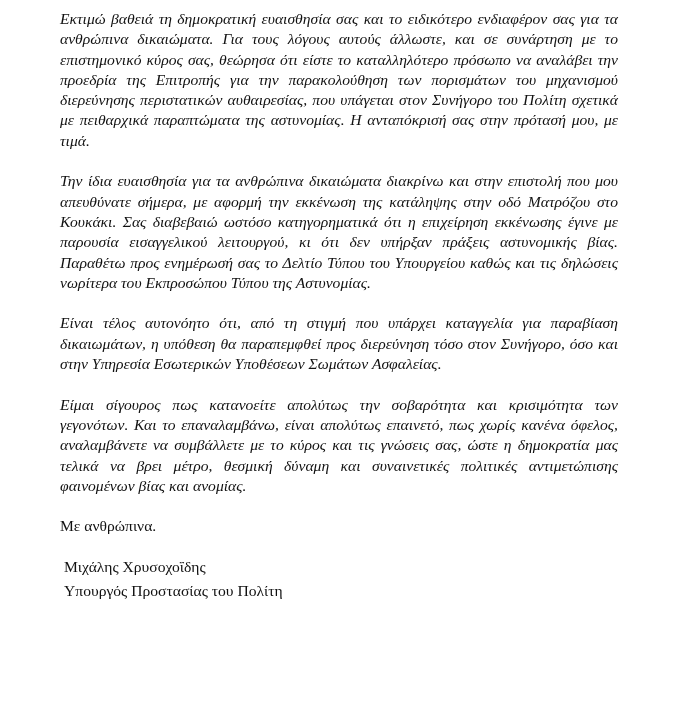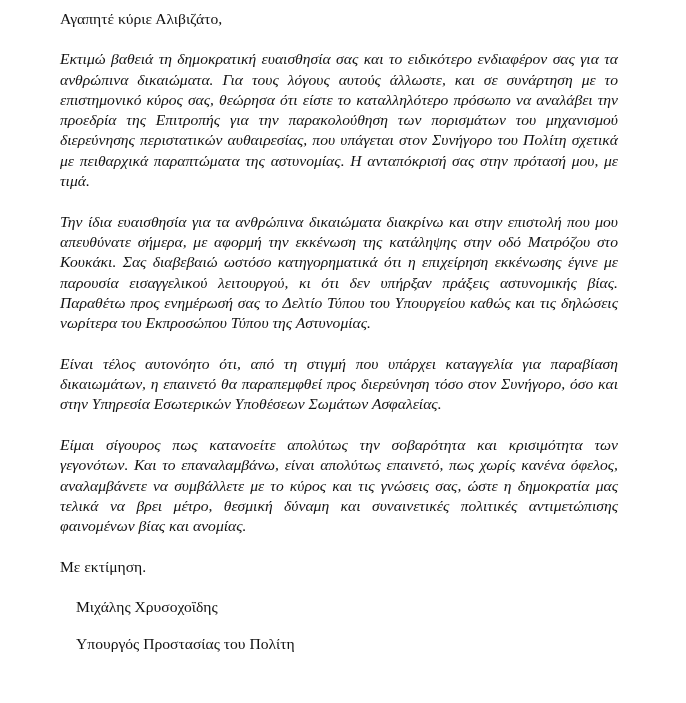--- a/index.html
+++ b/index.html
@@ -29,33 +29,32 @@
     .para {
       margin: 0 0 20.3px 0;
       text-align: justify;
       text-justify: inter-word;
       font-style: italic;
     }
     .closing {
       margin: 0 0 20.3px 0;
     }
     .sig-line {
-      margin: 16px;
+      margin: 4px;
     }
   </style>
 </head>
 <body>
 
 <div class="page">
-  <p class="greeting">Αγαπητέ κύριε Αλιβιζάτο,</p>
 
   <p class="para">Εκτιμώ βαθειά τη δημοκρατική ευαισθησία σας και το ειδικότερο ενδιαφέρον σας για τα ανθρώπινα δικαιώματα. Για τους λόγους αυτούς άλλωστε, και σε συνάρτηση με το επιστημονικό κύρος σας, θεώρησα ότι είστε το καταλληλότερο πρόσωπο να αναλάβει την προεδρία της Επιτροπής για την παρακολούθηση των πορισμάτων του μηχανισμού διερεύνησης περιστατικών αυθαιρεσίας, που υπάγεται στον Συνήγορο του Πολίτη σχετικά με πειθαρχικά παραπτώματα της αστυνομίας. Η ανταπόκρισή σας στην πρότασή μου, με τιμά.</p>
   <p class="para">Την ίδια ευαισθησία για τα ανθρώπινα δικαιώματα διακρίνω και στην επιστολή που μου απευθύνατε σήμερα, με αφορμή την εκκένωση της κατάληψης στην οδό Ματρόζου στο Κουκάκι. Σας διαβεβαιώ ωστόσο κατηγορηματικά ότι η επιχείρηση εκκένωσης έγινε με παρουσία εισαγγελικού λειτουργού, κι ότι δεν υπήρξαν πράξεις αστυνομικής βίας. Παραθέτω προς ενημέρωσή σας το Δελτίο Τύπου του Υπουργείου καθώς και τις δηλώσεις νωρίτερα του Εκπροσώπου Τύπου της Αστυνομίας.</p>
-  <p class="para">Είναι τέλος αυτονόητο ότι, από τη στιγμή που υπάρχει καταγγελία για παραβίαση δικαιωμάτων, η επαινετό θα παραπεμφθεί προς διερεύνηση τόσο στον Συνήγορο, όσο και στην Υπηρεσία Εσωτερικών Υποθέσεων Σωμάτων Ασφαλείας.</p>
+  <p class="para">Είναι τέλος αυτονόητο ότι, από τη στιγμή που υπάρχει καταγγελία για παραβίαση δικαιωμάτων, η υπόθεση θα παραπεμφθεί προς διερεύνηση τόσο στον Συνήγορο, όσο και στην Υπηρεσία Εσωτερικών Υποθέσεων Σωμάτων Ασφαλείας.</p>
   <p class="para">Είμαι σίγουρος πως κατανοείτε απολύτως την σοβαρότητα και κρισιμότητα των γεγονότων. Και το επαναλαμβάνω, είναι απολύτως επαινετό, πως χωρίς κανένα όφελος, αναλαμβάνετε να συμβάλλετε με το κύρος και τις γνώσεις σας, ώστε η δημοκρατία μας τελικά να βρει μέτρο, θεσμική δύναμη και συναινετικές πολιτικές αντιμετώπισης φαινομένων βίας και ανομίας.</p>
 
-  <p class="closing">Με εκτίμηση.</p>
+  <p class="closing">Με ανθρώπινα.</p>
 
   <div class="signature">
     <p class="sig-line">Μιχάλης Χρυσοχοΐδης</p>
     <p class="sig-line">Υπουργός Προστασίας του Πολίτη</p>
   </div>
 </div>
 
 </body></html>

